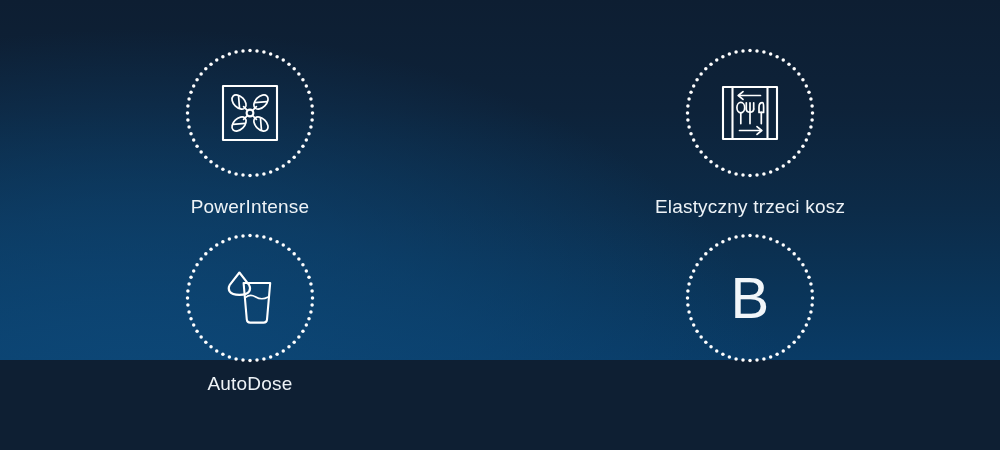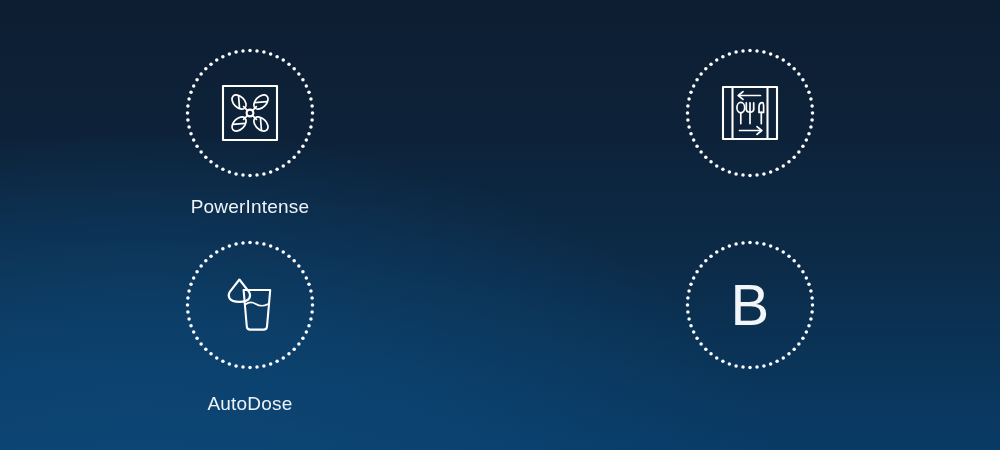--- a/index.html
+++ b/index.html
@@ -11,21 +11,21 @@
     width: 1000px;
     height: 450px;
     overflow: hidden;
     font-family: "Liberation Sans", sans-serif;
     background: #0e1f33;
   }
 
   #feature-panel {
     position: relative;
     width: 1000px;
-    height: 450px;
+    height: 360px;
     box-sizing: border-box;
     background:
       radial-gradient(ellipse 900px 520px at 14% 112%,
                       rgba(13, 72, 120, 0.95) 0%,
                       rgba(13, 72, 120, 0.55) 38%,
                       rgba(13, 72, 120, 0.0) 72%),
       linear-gradient(to bottom,
                       #0d1e32 0%,
                       #0d2239 30%,
                       #0c2b48 58%,
@@ -115,21 +115,21 @@
     margin-top: 18px;
     font-family: "Liberation Sans", sans-serif;
     font-size: 19px;
     font-weight: 400;
     color: #eef3f7;
     letter-spacing: 0.2px;
     text-align: center;
     white-space: nowrap;
   }
   .feature-tile.row-2 .feature-label {
-    margin-top: 23px;
+    margin-top: 10px;
   }
 </style>
 </head>
 <body>
 
 <div id="feature-panel">
   <div class="feature-grid">
 
     <div class="feature-tile row-1">
       <div class="ring">
@@ -308,20 +308,21 @@
             <line class="st-thin" x1="31.0" y1="20.8" x2="31.0" y2="41.6"></line>
             <line class="st-thin" x1="27.3" y1="20.8" x2="27.3" y2="27.0"></line>
             <line class="st-thin" x1="34.7" y1="20.8" x2="34.7" y2="27.0"></line>
             <path class="st-thin" d="M27.3,27.0 Q27.3,30.2 31.0,30.2 Q34.7,30.2 34.7,27.0"></path>
 
             <path class="st-thin" d="M40.0,25.2 Q40.0,20.6 43.4,20.6 Q44.6,20.6 44.6,25.2 L44.6,30.4 L40.0,30.4 Z"></path>
             <line class="st-thin" x1="42.3" y1="30.4" x2="42.3" y2="41.6"></line>
           </svg>
         </span>
       </div>
+      <div class="feature-label">Elastyczny trzeci kosz</div>
     </div>
 
     <div class="feature-tile row-2">
       <div class="ring">
         <svg class="ring-dots" viewBox="0 0 130 130" aria-hidden="true">
           <g class="dot-ring">
               <circle cx="65.00" cy="2.50" r="1.75" fill="#ffffff"></circle>
               <circle cx="72.00" cy="2.89" r="1.75" fill="#ffffff"></circle>
               <circle cx="78.91" cy="4.07" r="1.75" fill="#ffffff"></circle>
               <circle cx="85.64" cy="6.01" r="1.75" fill="#ffffff"></circle>

